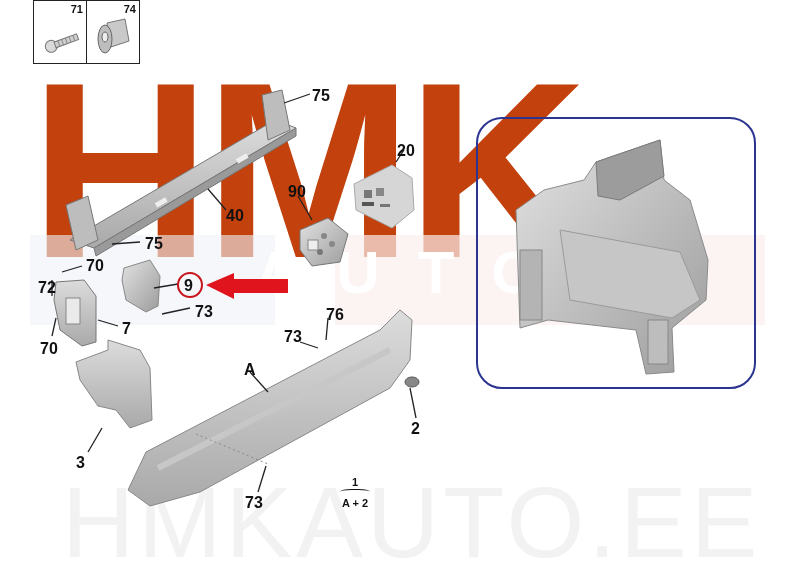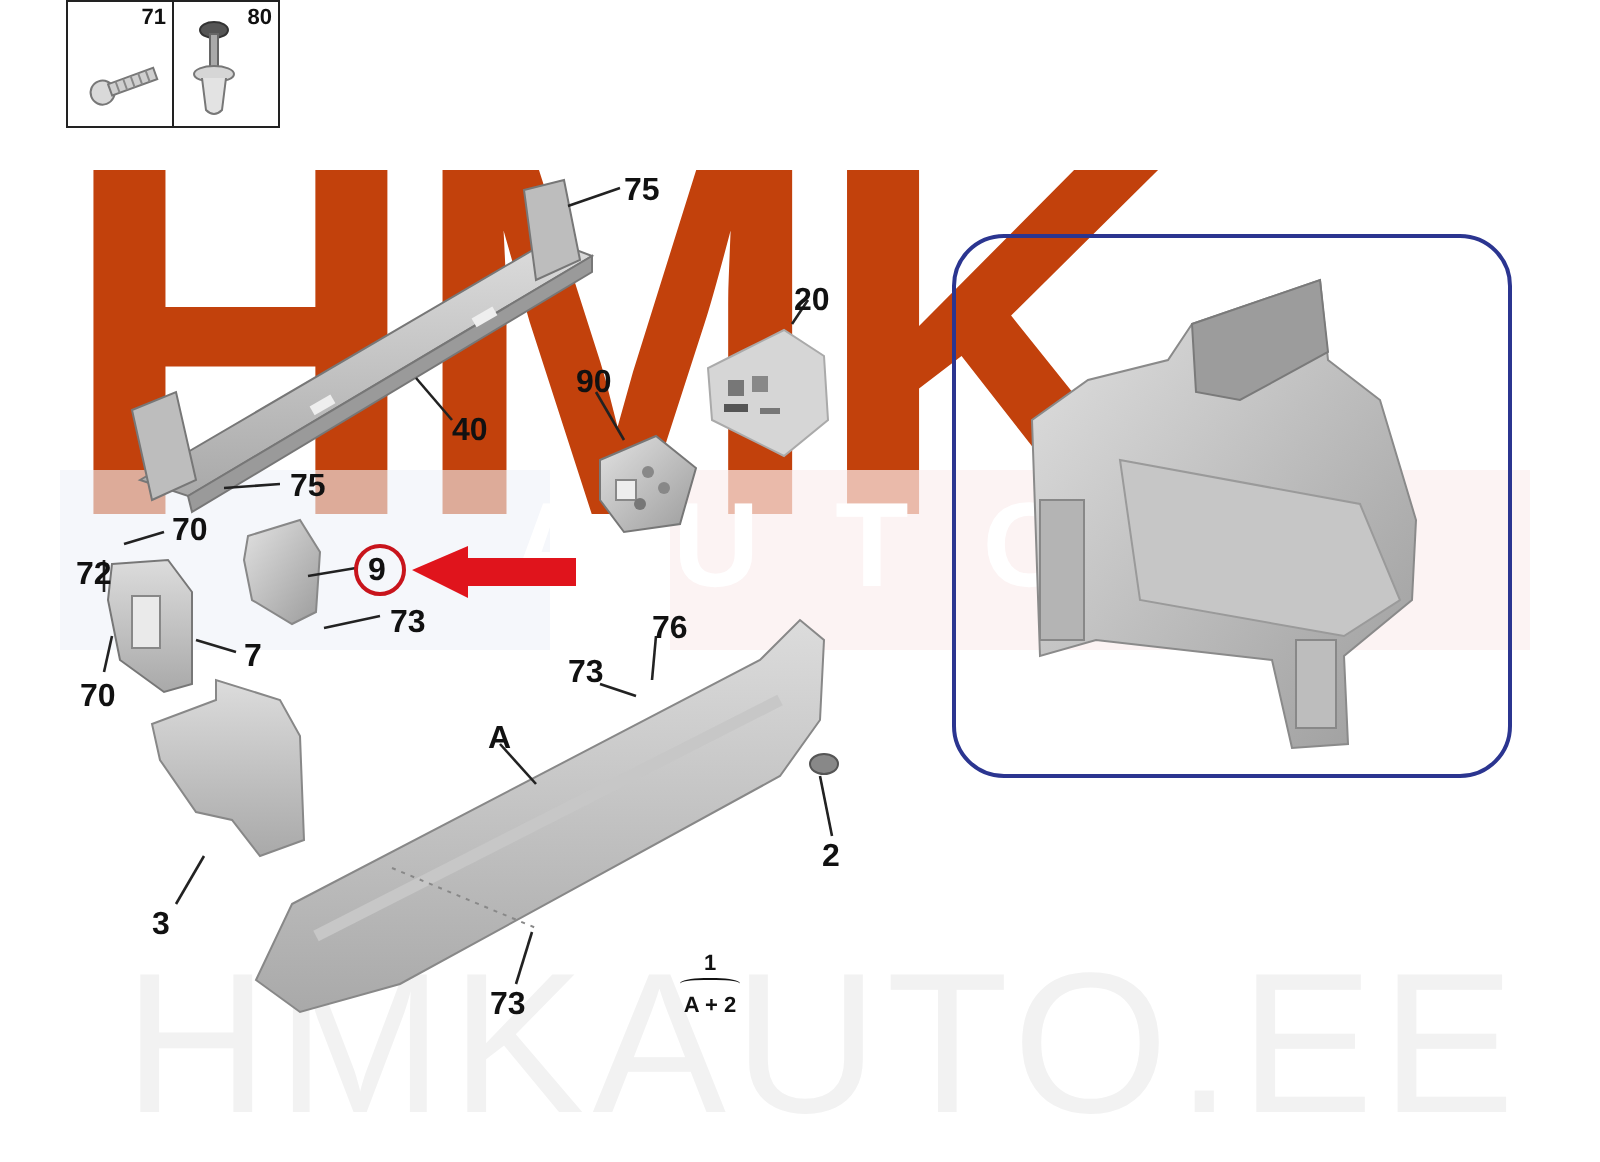--- a/index.html
+++ b/index.html
@@ -39,26 +39,25 @@
     <span class="inset-num">71</span>
     <svg width="52" height="62">
       <g transform="rotate(-20 26 40)">
         <circle cx="16" cy="42" r="6" fill="#d9d9d9" stroke="#777"></circle>
         <rect x="20" y="39" width="24" height="6" fill="#cfcfcf" stroke="#777"></rect>
         <path d="M24 39v6M28 39v6M32 39v6M36 39v6M40 39v6" stroke="#888"></path>
       </g>
     </svg>
   </div>
   <div class="inset-cell">
-    <span class="inset-num">80</span>
+    <span class="inset-num">74</span>
     <svg width="52" height="62">
-      <ellipse cx="20" cy="14" rx="7" ry="4" fill="#555" stroke="#333"></ellipse>
-      <rect x="18" y="16" width="4" height="18" fill="#aaa" stroke="#666"></rect>
-      <ellipse cx="20" cy="36" rx="10" ry="4" fill="#d6d6d6" stroke="#777"></ellipse>
-      <path d="M14 38 L16 54 Q20 58 24 54 L26 38" fill="#e3e3e3" stroke="#777"></path>
+      <path d="M20 22 L38 18 L42 40 L24 46 Z" fill="#c9c9c9" stroke="#777"></path>
+      <ellipse cx="18" cy="38" rx="7" ry="14" fill="#bdbdbd" stroke="#666"></ellipse>
+      <ellipse cx="18" cy="36" rx="3" ry="5" fill="#eee" stroke="#666"></ellipse>
     </svg>
   </div>
 </div>
 
 <svg class="main" width="800" height="581">
   <defs>
     <linearGradient id="gray" x1="0" y1="0" x2="0" y2="1">
       <stop offset="0" stop-color="#dcdcdc"></stop>
         <stop offset="1" stop-color="#a9a9a9"></stop>
     </linearGradient>

